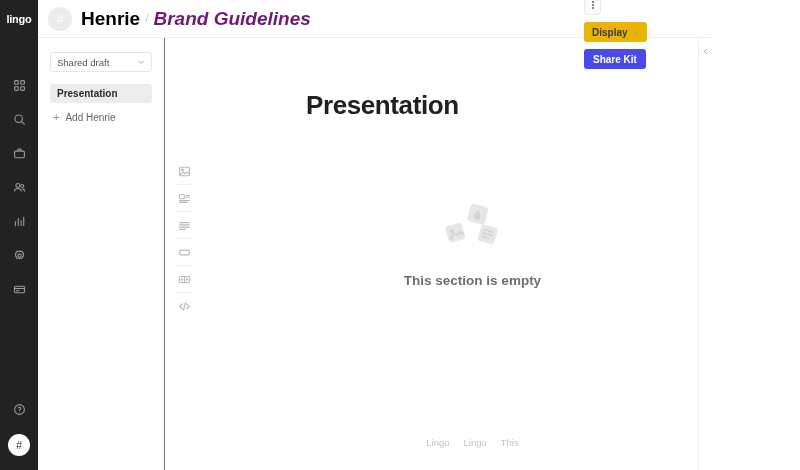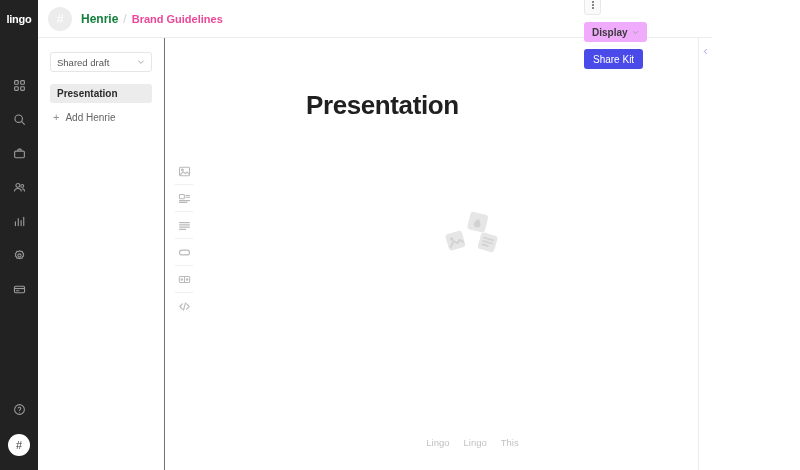--- a/index.html
+++ b/index.html
@@ -50,23 +50,23 @@
     padding: 0 8px 0 10px;
     background: #fff;
   }
   .crumb-avatar {
     width: 24px; height: 24px; border-radius: 50%;
     background: #ececec; color: #ffffff;
     display: flex; align-items: center; justify-content: center;
     font-size: 13px; line-height: 1; flex: none;
   }
   .crumbs { display: flex; align-items: center; gap: 5px; margin-left: 9px; }
-  .crumb-org { font-size: 12px; color: #15803d; font-weight: 700; cursor: pointer; }
+  .crumb-org { font-size: 19px; color: #000000; font-weight: 700; cursor: pointer; }
   .crumb-sep { font-size: 12px; color: #d0d0d0; }
-  .crumb-kit { font-size: 11px; color: #ec4899; font-weight: 700; cursor: pointer; }
+  .crumb-kit { font-size: 19px; color: #701a75; font-weight: 700; cursor: pointer; font-style: italic; }
   .header-spacer { flex: 1 1 auto; }
   .header-right { display: flex; align-items: flex-start; gap: 7px; flex-direction: column; }
 
   .searchbox {
     width: 120px; height: 20px; border: 1px solid #e4e4e4; border-radius: 3px;
     display: flex; align-items: center; padding: 0 5px; background: #fff;
   }
   .searchbox input {
     border: none; outline: none; flex: 1 1 auto; width: 100%;
     font-family: "Liberation Sans", sans-serif; font-size: 9.5px; color: #555;
@@ -76,28 +76,28 @@
   .search-ico { color: #9d9d9d; display: flex; flex: none; }
 
   .dots-btn {
     width: 17px; height: 20px; border: 1px solid #e8e8e8; border-radius: 3px;
     background: #fafafa; display: flex; align-items: center; justify-content: center;
     cursor: pointer;
   }
   .dots-btn span { display:block; width: 2px; height: 2px; border-radius:50%; background:#606060; box-shadow: 0 -3px 0 #606060, 0 3px 0 #606060; }
 
   .display-btn {
-    height: 20px; border-radius: 3px; background: #f0abfc;
+    height: 20px; border-radius: 3px; background: #eab308;
     display: flex; align-items: center; gap: 4px; padding: 0 8px;
     font-size: 10px; color: #3a3a3a; font-weight: 700; cursor: pointer;
   }
   .share-btn {
     height: 20px; border-radius: 3px; background: #4a4ae8;
     display: flex; align-items: center; padding: 0 9px;
-    font-size: 10px; color: #fff; font-weight: 400; cursor: pointer;
+    font-size: 10px; color: #fff; font-weight: 700; cursor: pointer;
   }
 
   
   .body { flex: 1 1 auto; display: flex; min-height: 0; position: relative; }
 
   
   .sidebar {
     width: 127px; flex: none;
     border-right: 1px solid #737373;
     padding: 14px 12px 0 12px;
@@ -365,20 +365,21 @@
             </g>
             <g transform="rotate(16 47 34)">
               <rect x="38" y="25" width="17" height="17" rx="3.2" fill="#e6e6e6"></rect>
               <g stroke="#d2d2d2" stroke-width="1.7" stroke-linecap="round">
                 <line x1="42" y1="30" x2="51" y2="30"></line>
                   <line x1="42" y1="33.4" x2="51" y2="33.4"></line>
                 <line x1="42" y1="36.8" x2="47.6" y2="36.8"></line>
               </g>
             </g>
           </svg>
+          <div class="empty-title">This section is empty</div>
         </div>
 
         <div class="footer">
           <a>Lingo</a>
           <a>Lingo</a>
           <a>This</a>
         </div>
       </div>
 
       <div class="collapse-tab">

